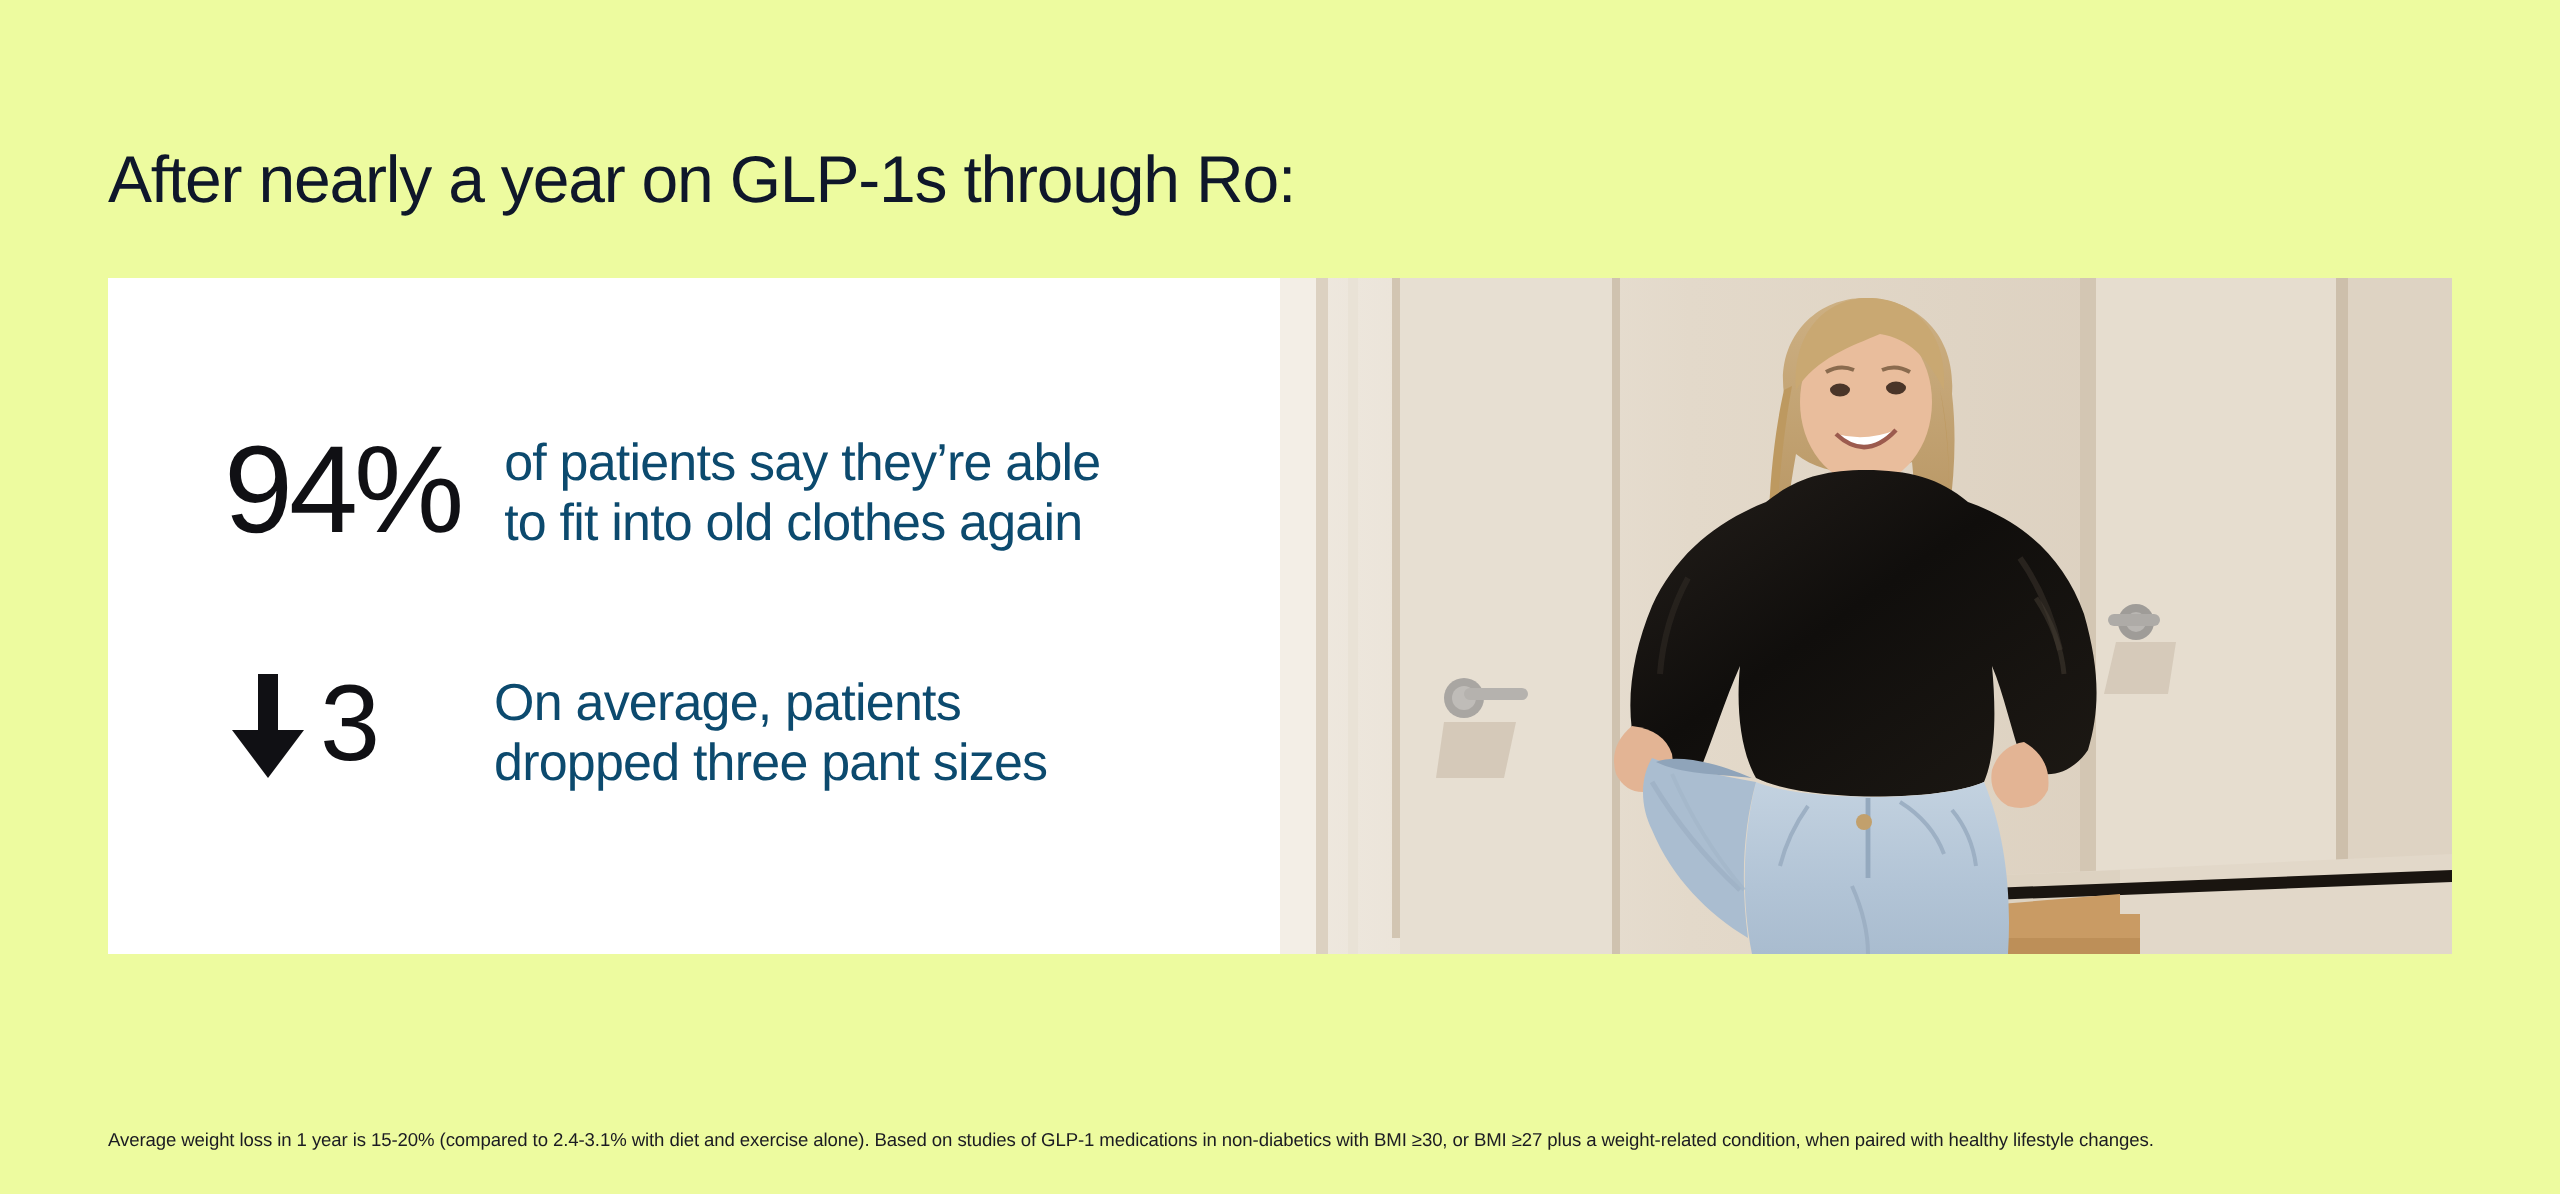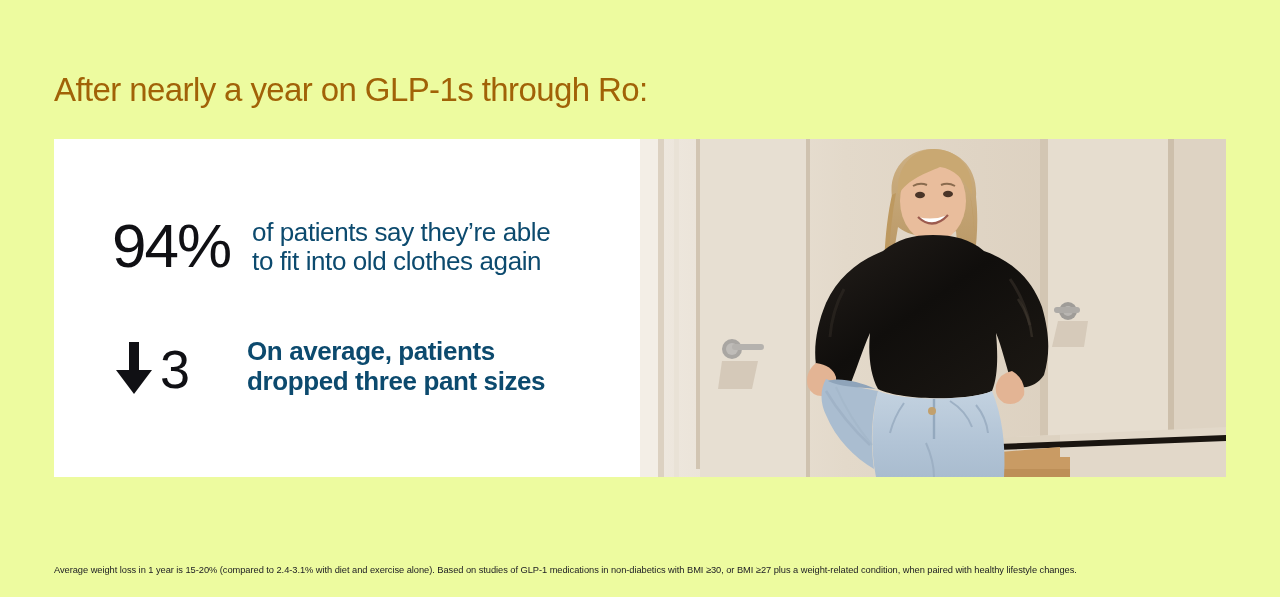--- a/index.html
+++ b/index.html
@@ -16,21 +16,21 @@
   }
 
   
   .headline {
     position: absolute;
     left: 54px;
     top: 49px;
     font-size: 33px;
     font-weight: 500;
     letter-spacing: -0.6px;
-    color: #a16207;
+    color: #0f172a;
     white-space: nowrap;
   }
 
   
   .card {
     position: absolute;
     left: 54px;
     top: 139px;
     width: 1172px;
     height: 338px;
@@ -43,21 +43,21 @@
   .stats-panel {
     width: 586px;
     height: 100%;
     background: #ffffff;
     position: relative;
     flex: 0 0 586px;
   }
   .stat-row {
     position: absolute;
     display: flex;
-    align-items: flex-end;
+    align-items: flex-start;
   }
   .stat-row.first { left: 58px; top: 76px; }
   .stat-row.second { left: 60px; top: 196px; }
 
   .stat-value {
     font-size: 62px;
     font-weight: 500;
     letter-spacing: -2px;
     color: #101014;
     line-height: 1;
@@ -69,21 +69,21 @@
   }
   .stat-label {
     font-size: 26px;
     font-weight: 400;
     line-height: 1.14;
     letter-spacing: -0.4px;
     color: #0c4a6e;
     white-space: pre-line;
   }
   .stat-row.first .stat-label { margin-left: 22px; margin-top: 2px; }
-  .stat-row.second .stat-label { margin-left: 58px; margin-top: 2px; font-weight: bold; }
+  .stat-row.second .stat-label { margin-left: 58px; margin-top: 2px; }
 
   .arrow-icon {
     width: 40px;
     height: 56px;
     display: block;
     margin-right: 6px;
   }
 
   
   .photo {

